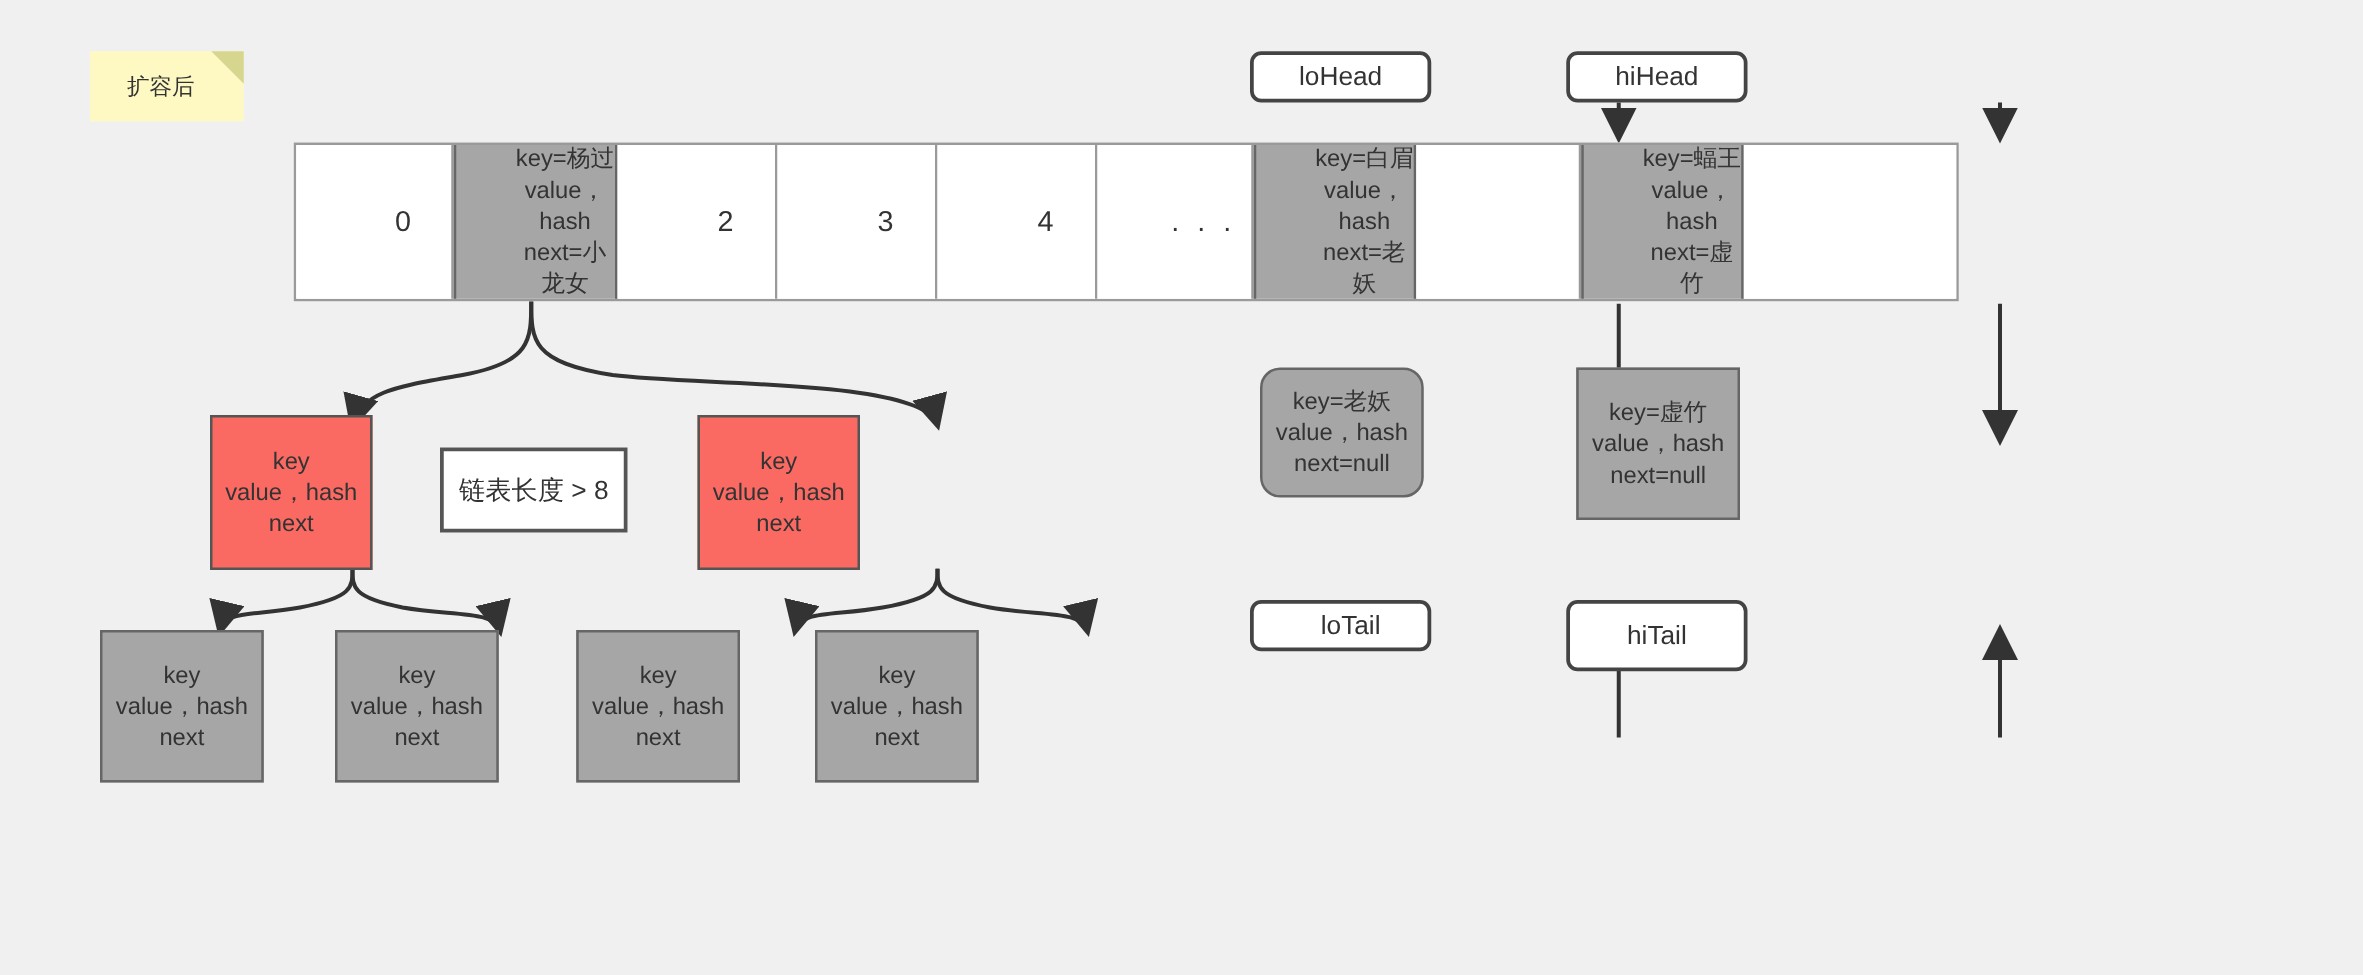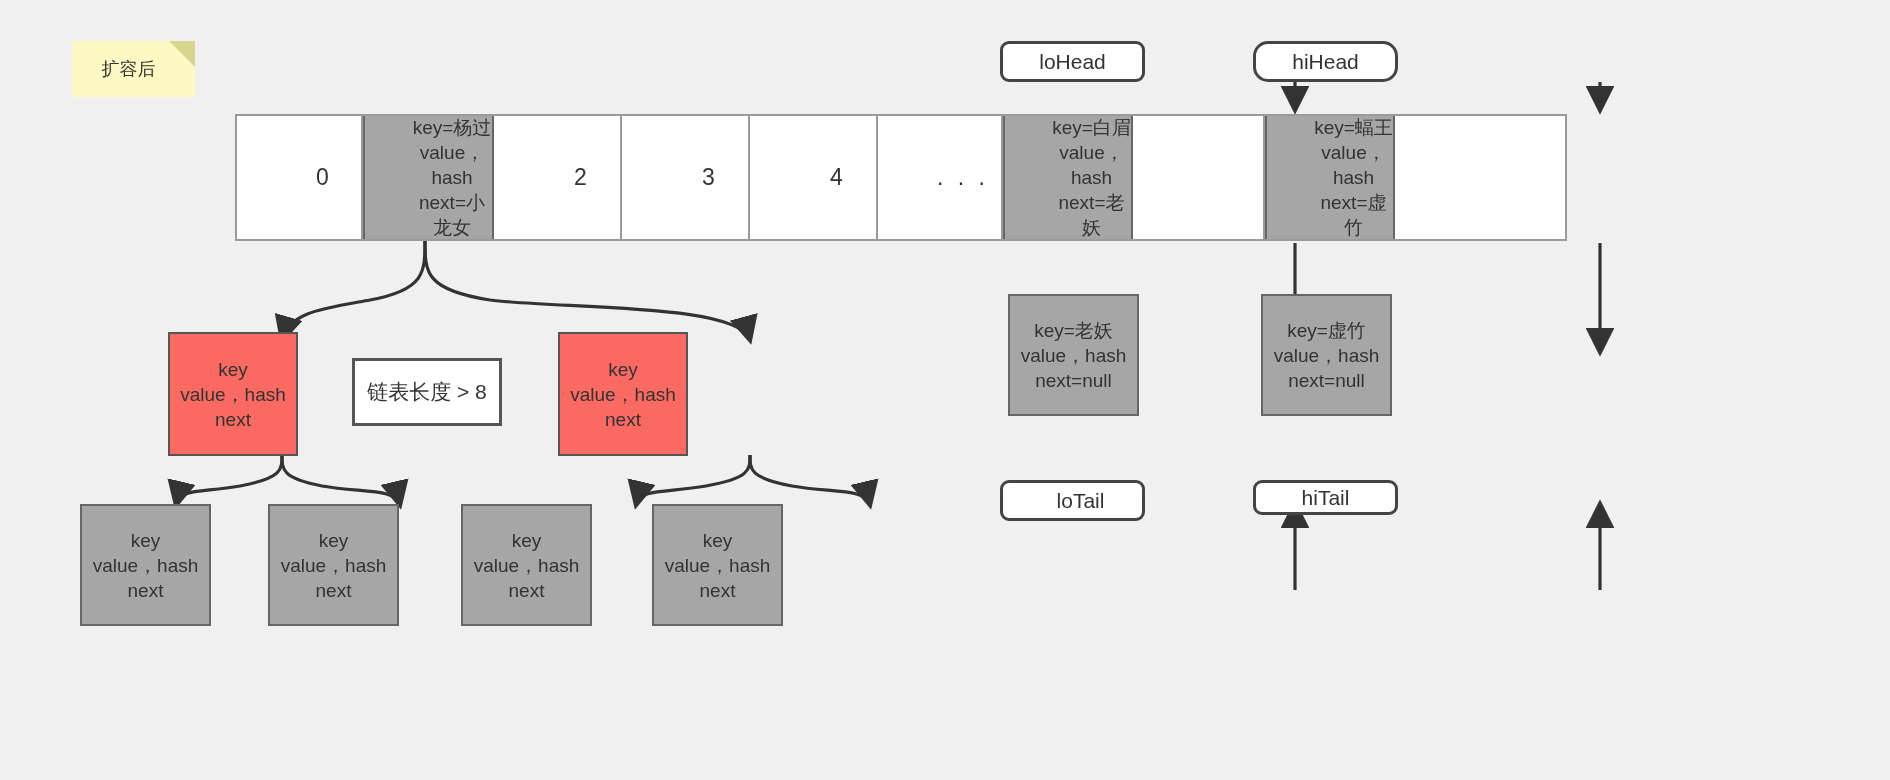--- a/index.html
+++ b/index.html
@@ -166,27 +166,27 @@
 next</div>
   <div class="node gray" style="left:461px;top:504px;width:131px;height:122px;">key
 value，hash
 next</div>
   <div class="node gray" style="left:652px;top:504px;width:131px;height:122px;">key
 value，hash
 next</div>
 
   <div class="pill" style="left:1000px;top:41px;width:145px;height:41px;">loHead</div>
 
-  <div class="node gray" style="left:1008px;top:294px;width:131px;height:122px;">key=老妖
+  <div class="node gray" style="left:1008px;top:294px;width:131px;height:104px;border-radius:16px;">key=老妖
 value，hash
 next=null</div>
 
   <div class="pill" style="left:1000px;top:480px;width:145px;height:41px;padding-left:16px;">loTail</div>
 
-  <div class="pill" style="left:1253px;top:41px;width:145px;height:41px;border-radius:15px;">hiHead</div>
+  <div class="pill" style="left:1253px;top:41px;width:145px;height:41px;">hiHead</div>
 
   <div class="node gray" style="left:1261px;top:294px;width:131px;height:122px;">key=虚竹
 value，hash
 next=null</div>
 
-  <div class="pill" style="left:1253px;top:480px;width:145px;height:35px;">hiTail</div>
+  <div class="pill" style="left:1253px;top:480px;width:145px;height:57px;">hiTail</div>
 
 </div>
 
 </body></html>

